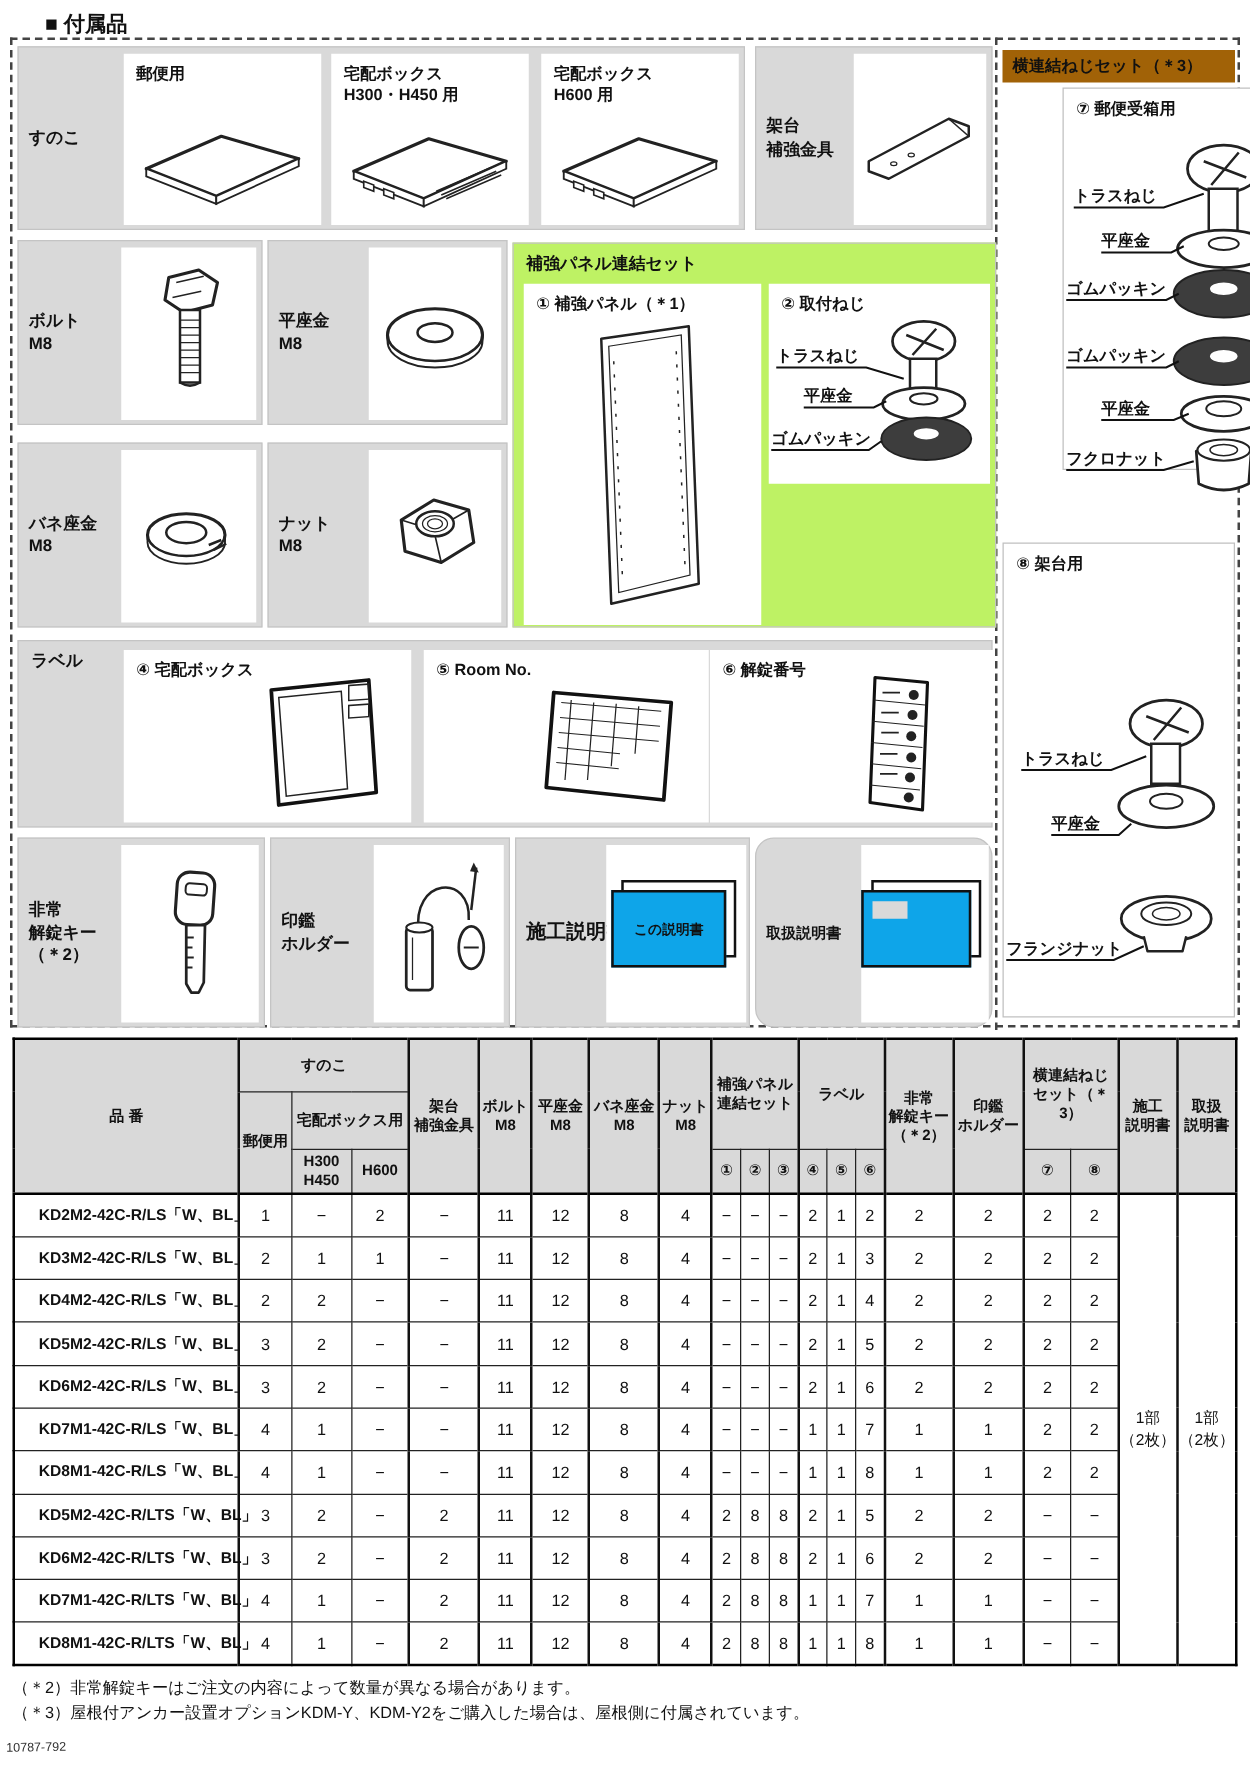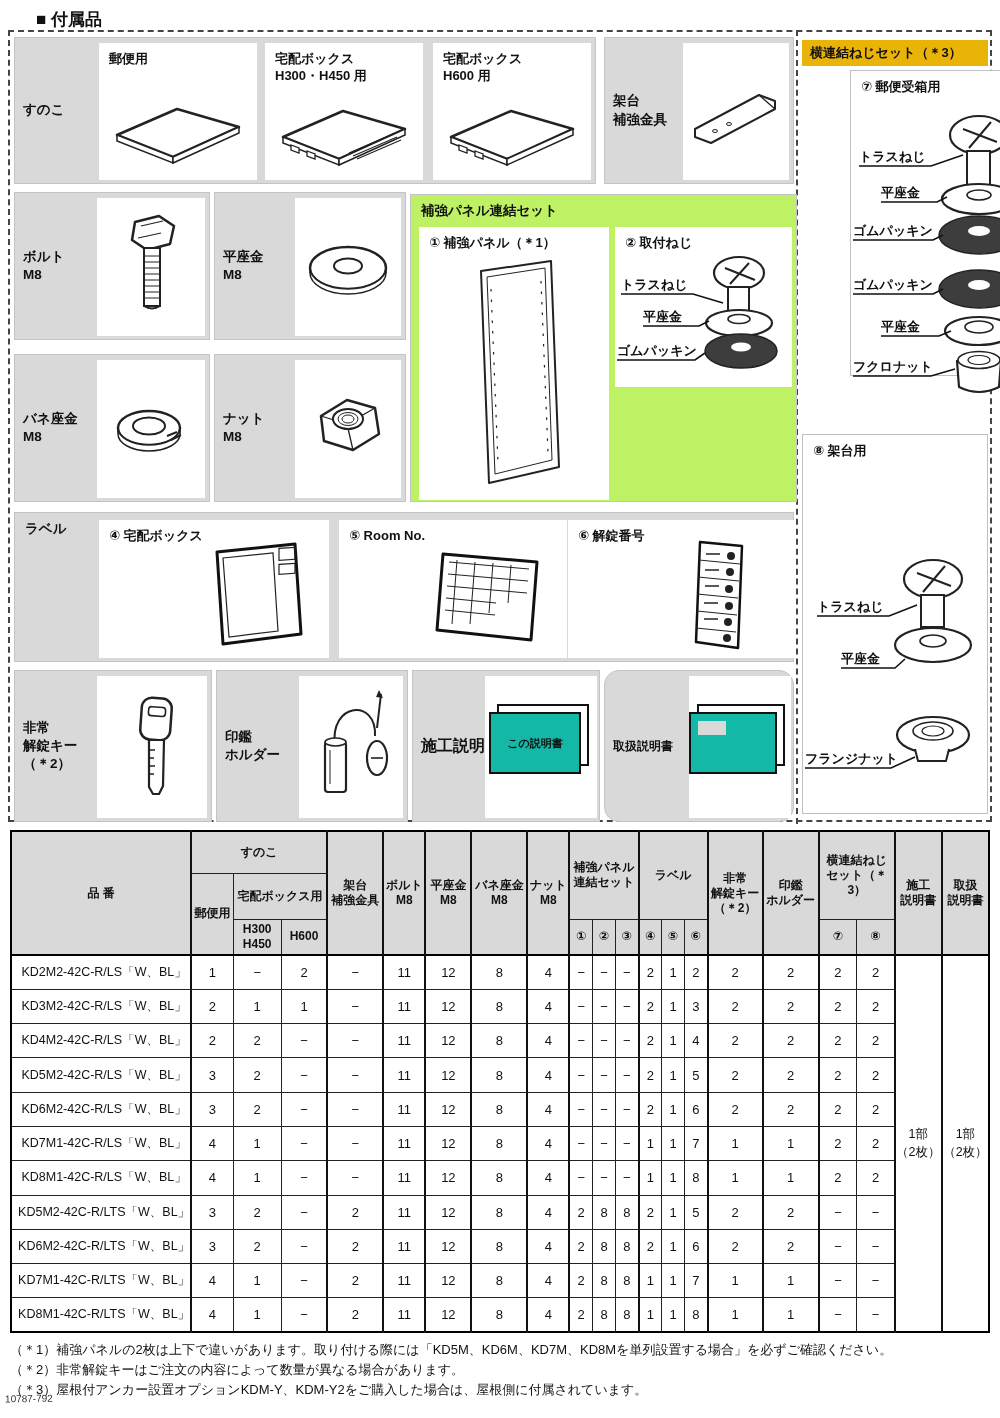--- a/index.html
+++ b/index.html
@@ -27,43 +27,43 @@
   .cl-top { position:absolute; left:10px; top:7px; font-size:13.5px; font-weight:bold; }
   svg { display:block; }
   svg text { font-family:"Liberation Sans","DejaVu Sans",sans-serif; font-weight:bold; font-size:13px; fill:#111; }
   .illus { position:absolute; }
 
   
   #panel-set { position:absolute; left:400px; top:162px; width:387px; height:308px; background:#bef264; border:1px solid #c4c4c4; }
   #panel-set .sub { position:absolute; background:#fff; }
 
   
-  #yoko-title { position:absolute; left:792px; top:8px; width:186px; height:26px; background:#eab308;
+  #yoko-title { position:absolute; left:792px; top:8px; width:186px; height:26px; background:#a16207;
                 display:flex; align-items:center; padding-left:8px; font-size:13px; font-weight:bold; }
   .rbox { position:absolute; left:792px; width:186px; background:#fff; border:1px solid #c0c0c0; }
 
   
   .sheet-back  { position:absolute; border:2px solid #111; background:#fff; width:92px; height:62px; }
-  .sheet-front { position:absolute; border:2.5px solid #111; background:#14b8a6; width:92px; height:62px;
+  .sheet-front { position:absolute; border:2.5px solid #111; background:#0ea5e9; width:92px; height:62px;
                  display:flex; align-items:center; justify-content:center; font-size:11px; font-weight:bold; }
   .gray-chip { position:absolute; left:7px; top:7px; width:28px; height:14px; background:#d9d9d9; }
 
   
   #parts-table { position:absolute; left:10px; top:830px; width:980px; border-collapse:collapse; table-layout:fixed;
                  border:2px solid #000; }
   #parts-table th, #parts-table td { border:1px solid #222; text-align:center; vertical-align:middle; }
   #parts-table .gsep { border-left:2px solid #111; }
   #parts-table thead th { background:#d9d9d9; font-size:12px; font-weight:bold; line-height:1.25; }
   #parts-table thead tr.h1 { height:42px; }
   #parts-table thead tr.h2 { height:46px; }
   #parts-table thead tr.h3 { height:36px; }
   #parts-table thead { border-bottom:2px solid #000; }
   #parts-table tbody tr { height:34.3px; }
   #parts-table tbody td { font-size:13px; }
-  #parts-table tbody th.model { text-align:center; padding-left:6px; font-size:12.5px; font-weight:normal; white-space:nowrap; }
+  #parts-table tbody th.model { text-align:right; padding-left:19px; font-size:12.5px; font-weight:bold; white-space:nowrap; }
   #parts-table td.doc { font-size:12.5px; white-space:pre-line; line-height:1.4; }
 
   
   #footnotes { position:absolute; left:10px; top:1340px; width:984px; font-size:13px; line-height:1.55; }
   #doc-number { position:absolute; left:5px; top:1393px; font-size:10px; color:#333; transform:rotate(-1deg); }
 </style>
 </head>
 <body>
 
 <div id="page-title">■ 付属品</div>
@@ -640,17 +640,16 @@
         <td>8</td>
         <td class="gsep">1</td>
         <td class="gsep">1</td>
         <td class="gsep">−</td>
         <td>−</td>
       </tr>
     </tbody>
 </table>
 
 <div id="footnotes">
-  <div>（＊1）補強パネルの2枚は上下で違いがあります。取り付ける際には「KD5M、KD6M、KD7M、KD8Mを単列設置する場合」を必ずご確認ください。</div>
   <div>（＊2）非常解錠キーはご注文の内容によって数量が異なる場合があります。</div>
   <div>（＊3）屋根付アンカー設置オプションKDM-Y、KDM-Y2をご購入した場合は、屋根側に付属されています。</div>
 </div>
 <div id="doc-number">10787-792</div>
 
 </body></html>

